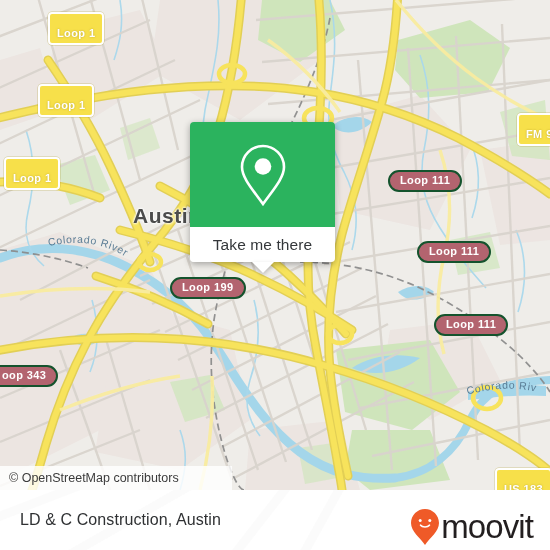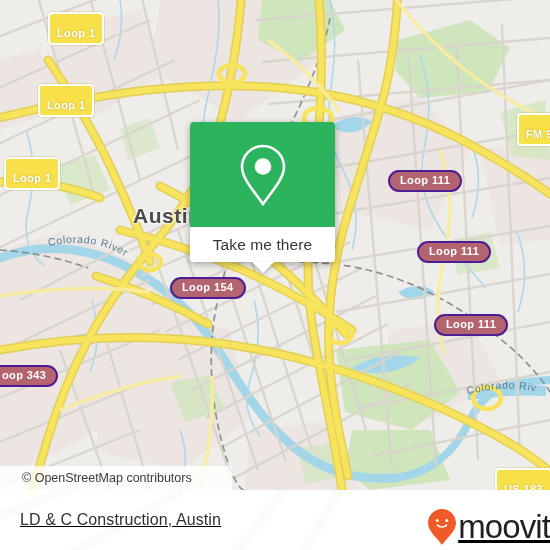--- a/index.html
+++ b/index.html
@@ -46,21 +46,21 @@
     color: #ffffff;
     font-size: 11px;
     font-weight: bold;
     letter-spacing: 0.4px;
     padding: 14px 7px 4px 7px;
     box-shadow: 0 0 0 0.5px rgba(170,150,40,.45);
     text-shadow: 0 0 2px rgba(140,120,30,.55);
   }
   .pill {
     background: #b3646f;
-    border: 2px solid #4c1d95;
+    border: 2px solid #14532d;
     border-radius: 11px;
     color: #ffffff;
     font-size: 11px;
     font-weight: bold;
     letter-spacing: 0.4px;
     padding: 3px 10px 4px 10px;
   }
   .city-label {
     color: #4c4c4c;
     font-size: 21px;
@@ -84,21 +84,20 @@
     height: 24px;
     background: rgba(255,255,255,0.82);
     display: flex;
     align-items: center;
   }
   #attribution-text {
     font-size: 12.5px;
     color: #3b3b3b;
     padding-left: 9px;
     white-space: nowrap;
-    margin-left: 13px;
   }
 
   
   #popup-card {
     position: absolute;
     left: 190px;
     top: 122px;
     width: 145px;
     border-radius: 4px;
     box-shadow: 0 2px 7px rgba(0,0,0,0.33);
@@ -142,21 +141,20 @@
   
   #bottom-bar {
     position: absolute;
     left: 0; top: 490px;
     width: 550px; height: 60px;
     background: #ffffff;
     display: flex;
     align-items: center;
     justify-content: space-between;
     overflow: hidden;
-    text-decoration: underline;
   }
   #bottom-bar-ghost {
     position: absolute;
     left: 0; top: -490px;
     opacity: 0.055;
     pointer-events: none;
   }
   #poi-title {
     position: relative;
     z-index: 2;
@@ -164,20 +162,21 @@
     color: #2f3133;
     padding-left: 20px;
     letter-spacing: 0.1px;
     white-space: nowrap;
   }
   #brand-logo {
     position: relative;
     z-index: 2;
     display: flex;
     align-items: center;
+    padding-right: 17px;
     margin-top: 13px;
   }
   #brand-name {
     font-size: 33px;
     color: #231f20;
     letter-spacing: -0.9px;
     font-weight: normal;
     margin-left: 1px;
   }
 </style>
@@ -380,21 +379,21 @@
 
     <div class="map-label shield" style="left:48px;  top:12px;">Loop 1</div>
     <div class="map-label shield" style="left:38px;  top:84px;">Loop 1</div>
     <div class="map-label shield" style="left:4px;   top:157px;">Loop 1</div>
     <div class="map-label shield" style="left:517px; top:113px;">FM 96</div>
     <div class="map-label shield" style="left:495px; top:468px;">US 183</div>
 
     <div class="map-label pill" style="left:388px; top:170px;">Loop 111</div>
     <div class="map-label pill" style="left:417px; top:241px;">Loop 111</div>
     <div class="map-label pill" style="left:434px; top:314px;">Loop 111</div>
-    <div class="map-label pill" style="left:170px; top:277px;">Loop 154</div>
+    <div class="map-label pill" style="left:170px; top:277px;">Loop 199</div>
     <div class="map-label pill" style="left:-10px; top:365px;">oop 343</div>
 
     <div id="attribution-bar">
       <span id="attribution-text">© OpenStreetMap contributors</span>
     </div>
 
     <div id="popup-card">
       <div id="popup-green">
         <svg width="52" height="66" viewBox="0 0 52 66">
           <path d="M26 4 C14.4 4 5 13.4 5 25 C5 36 16 48 26 62 C36 48 47 36 47 25 C47 13.4 37.6 4 26 4 Z" fill="none" stroke="#ffffff" stroke-width="2.6"></path>

